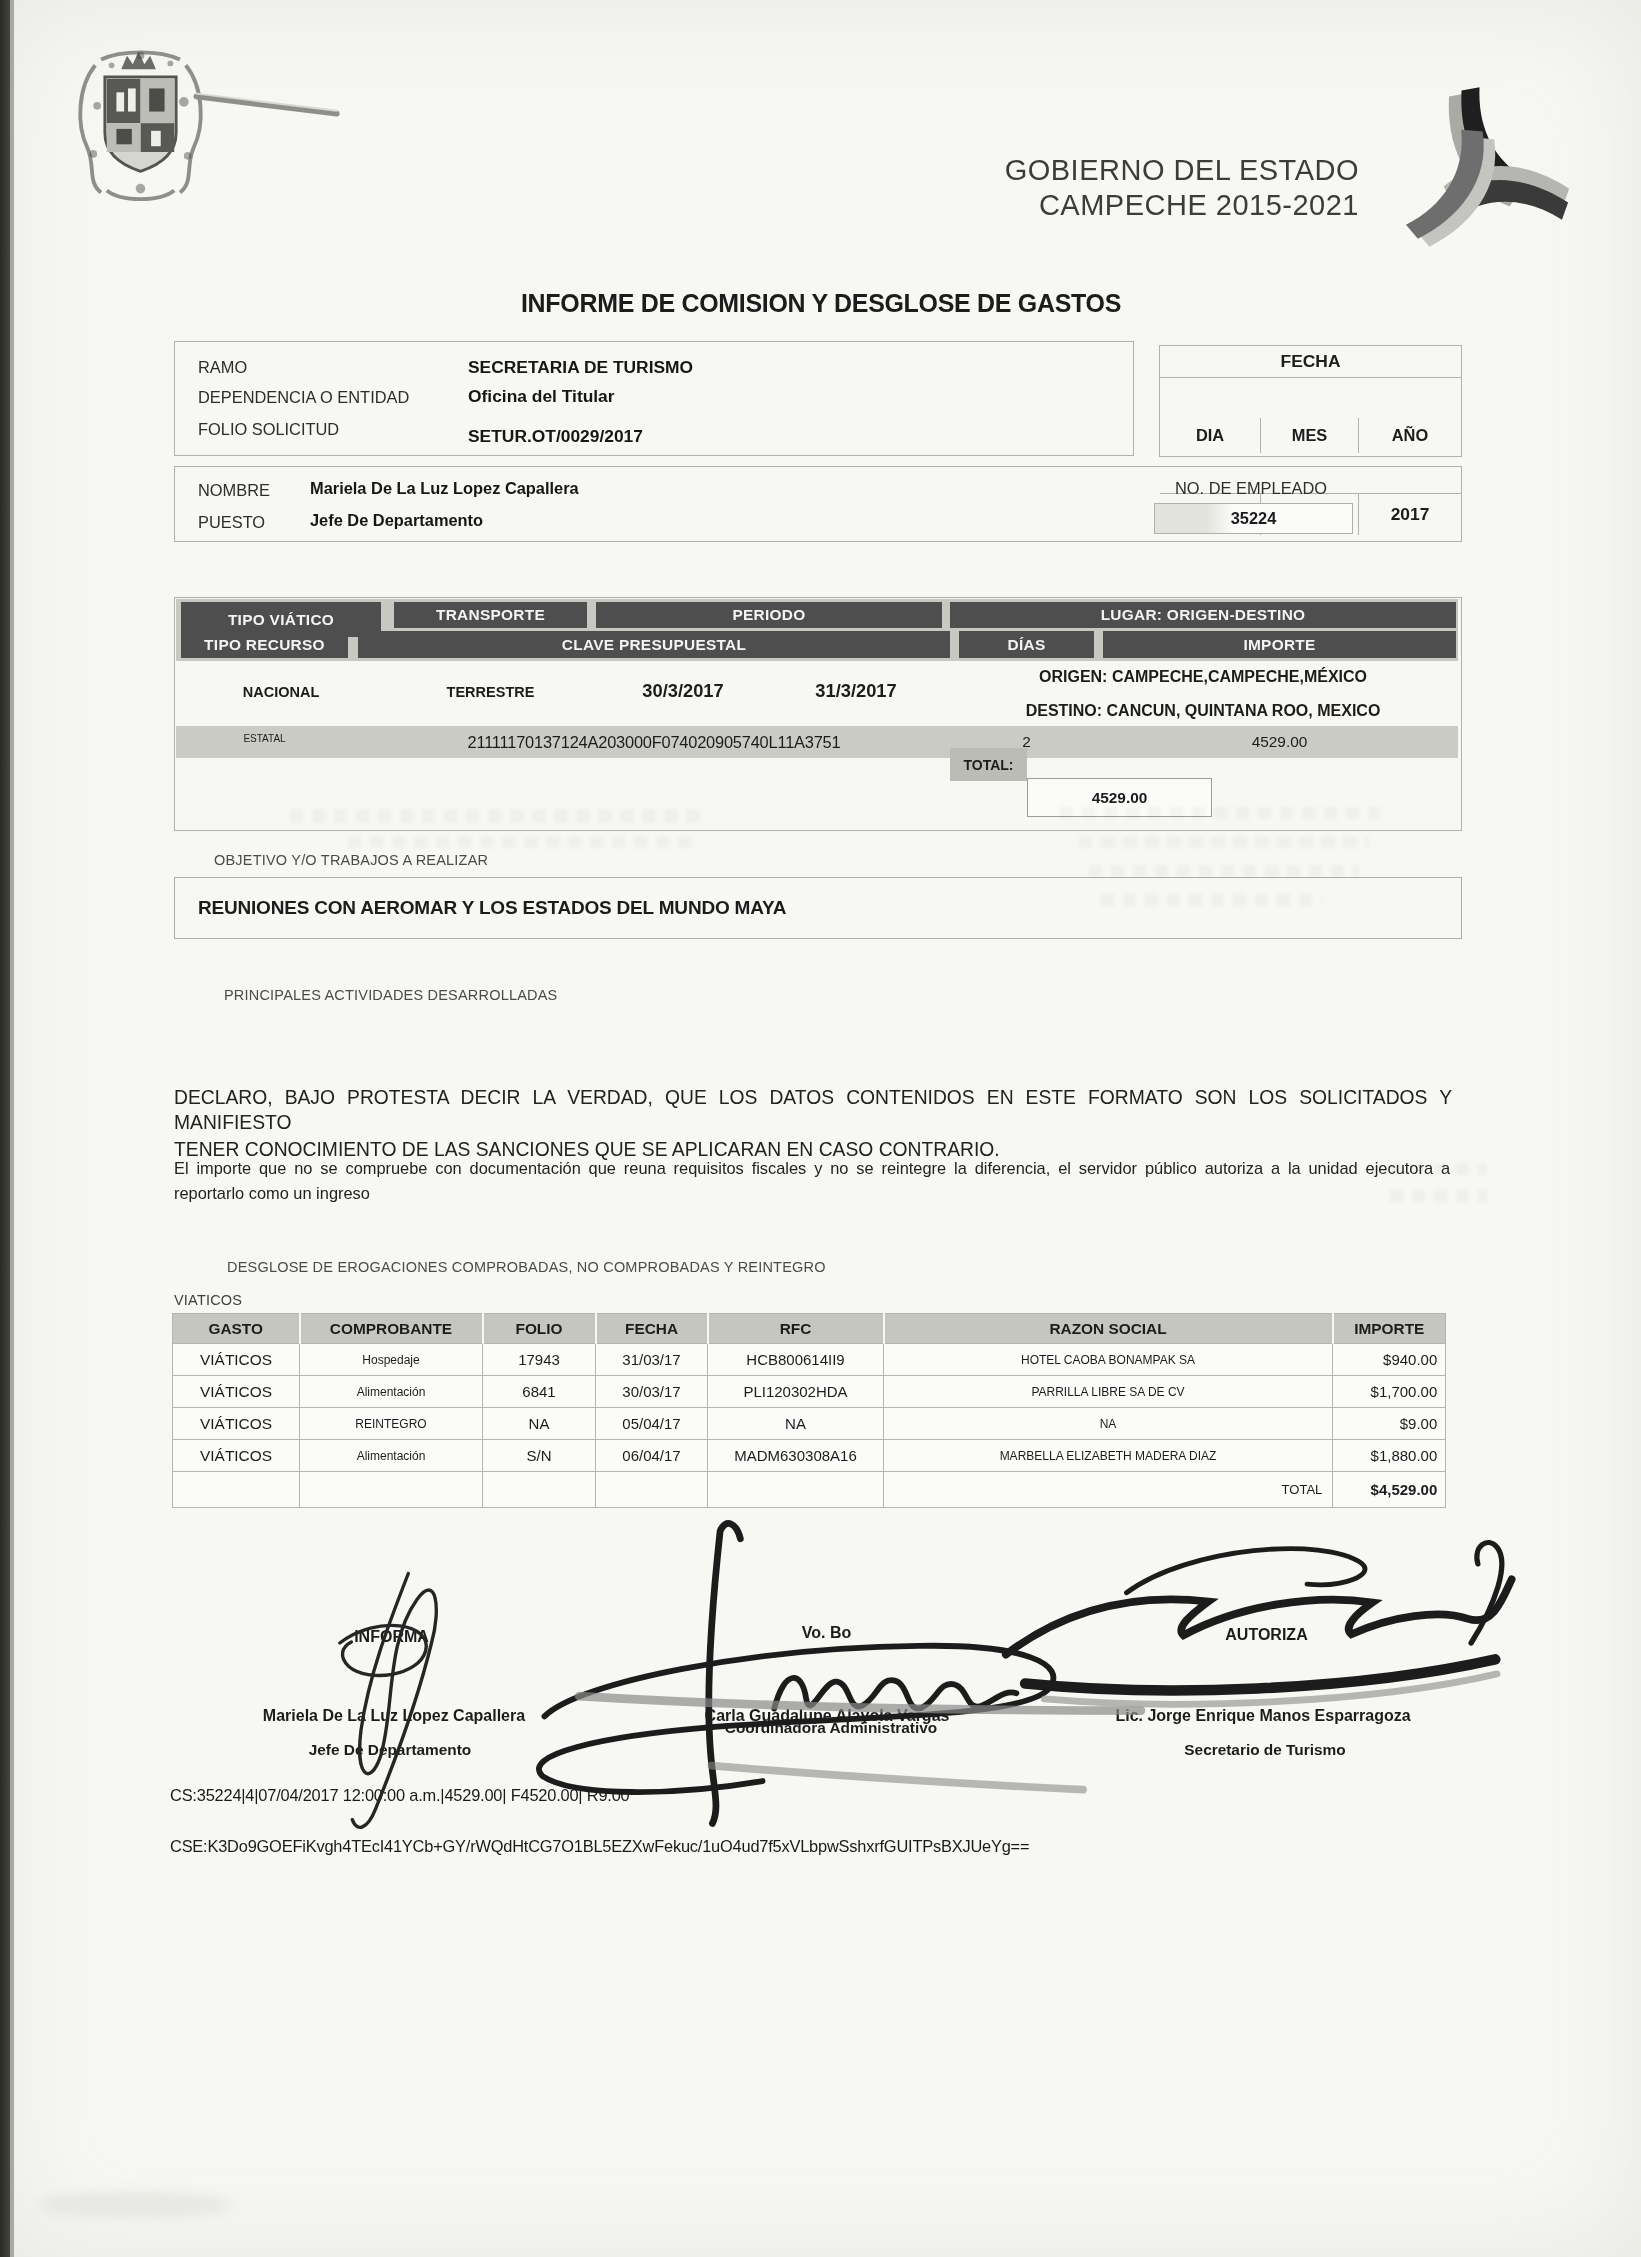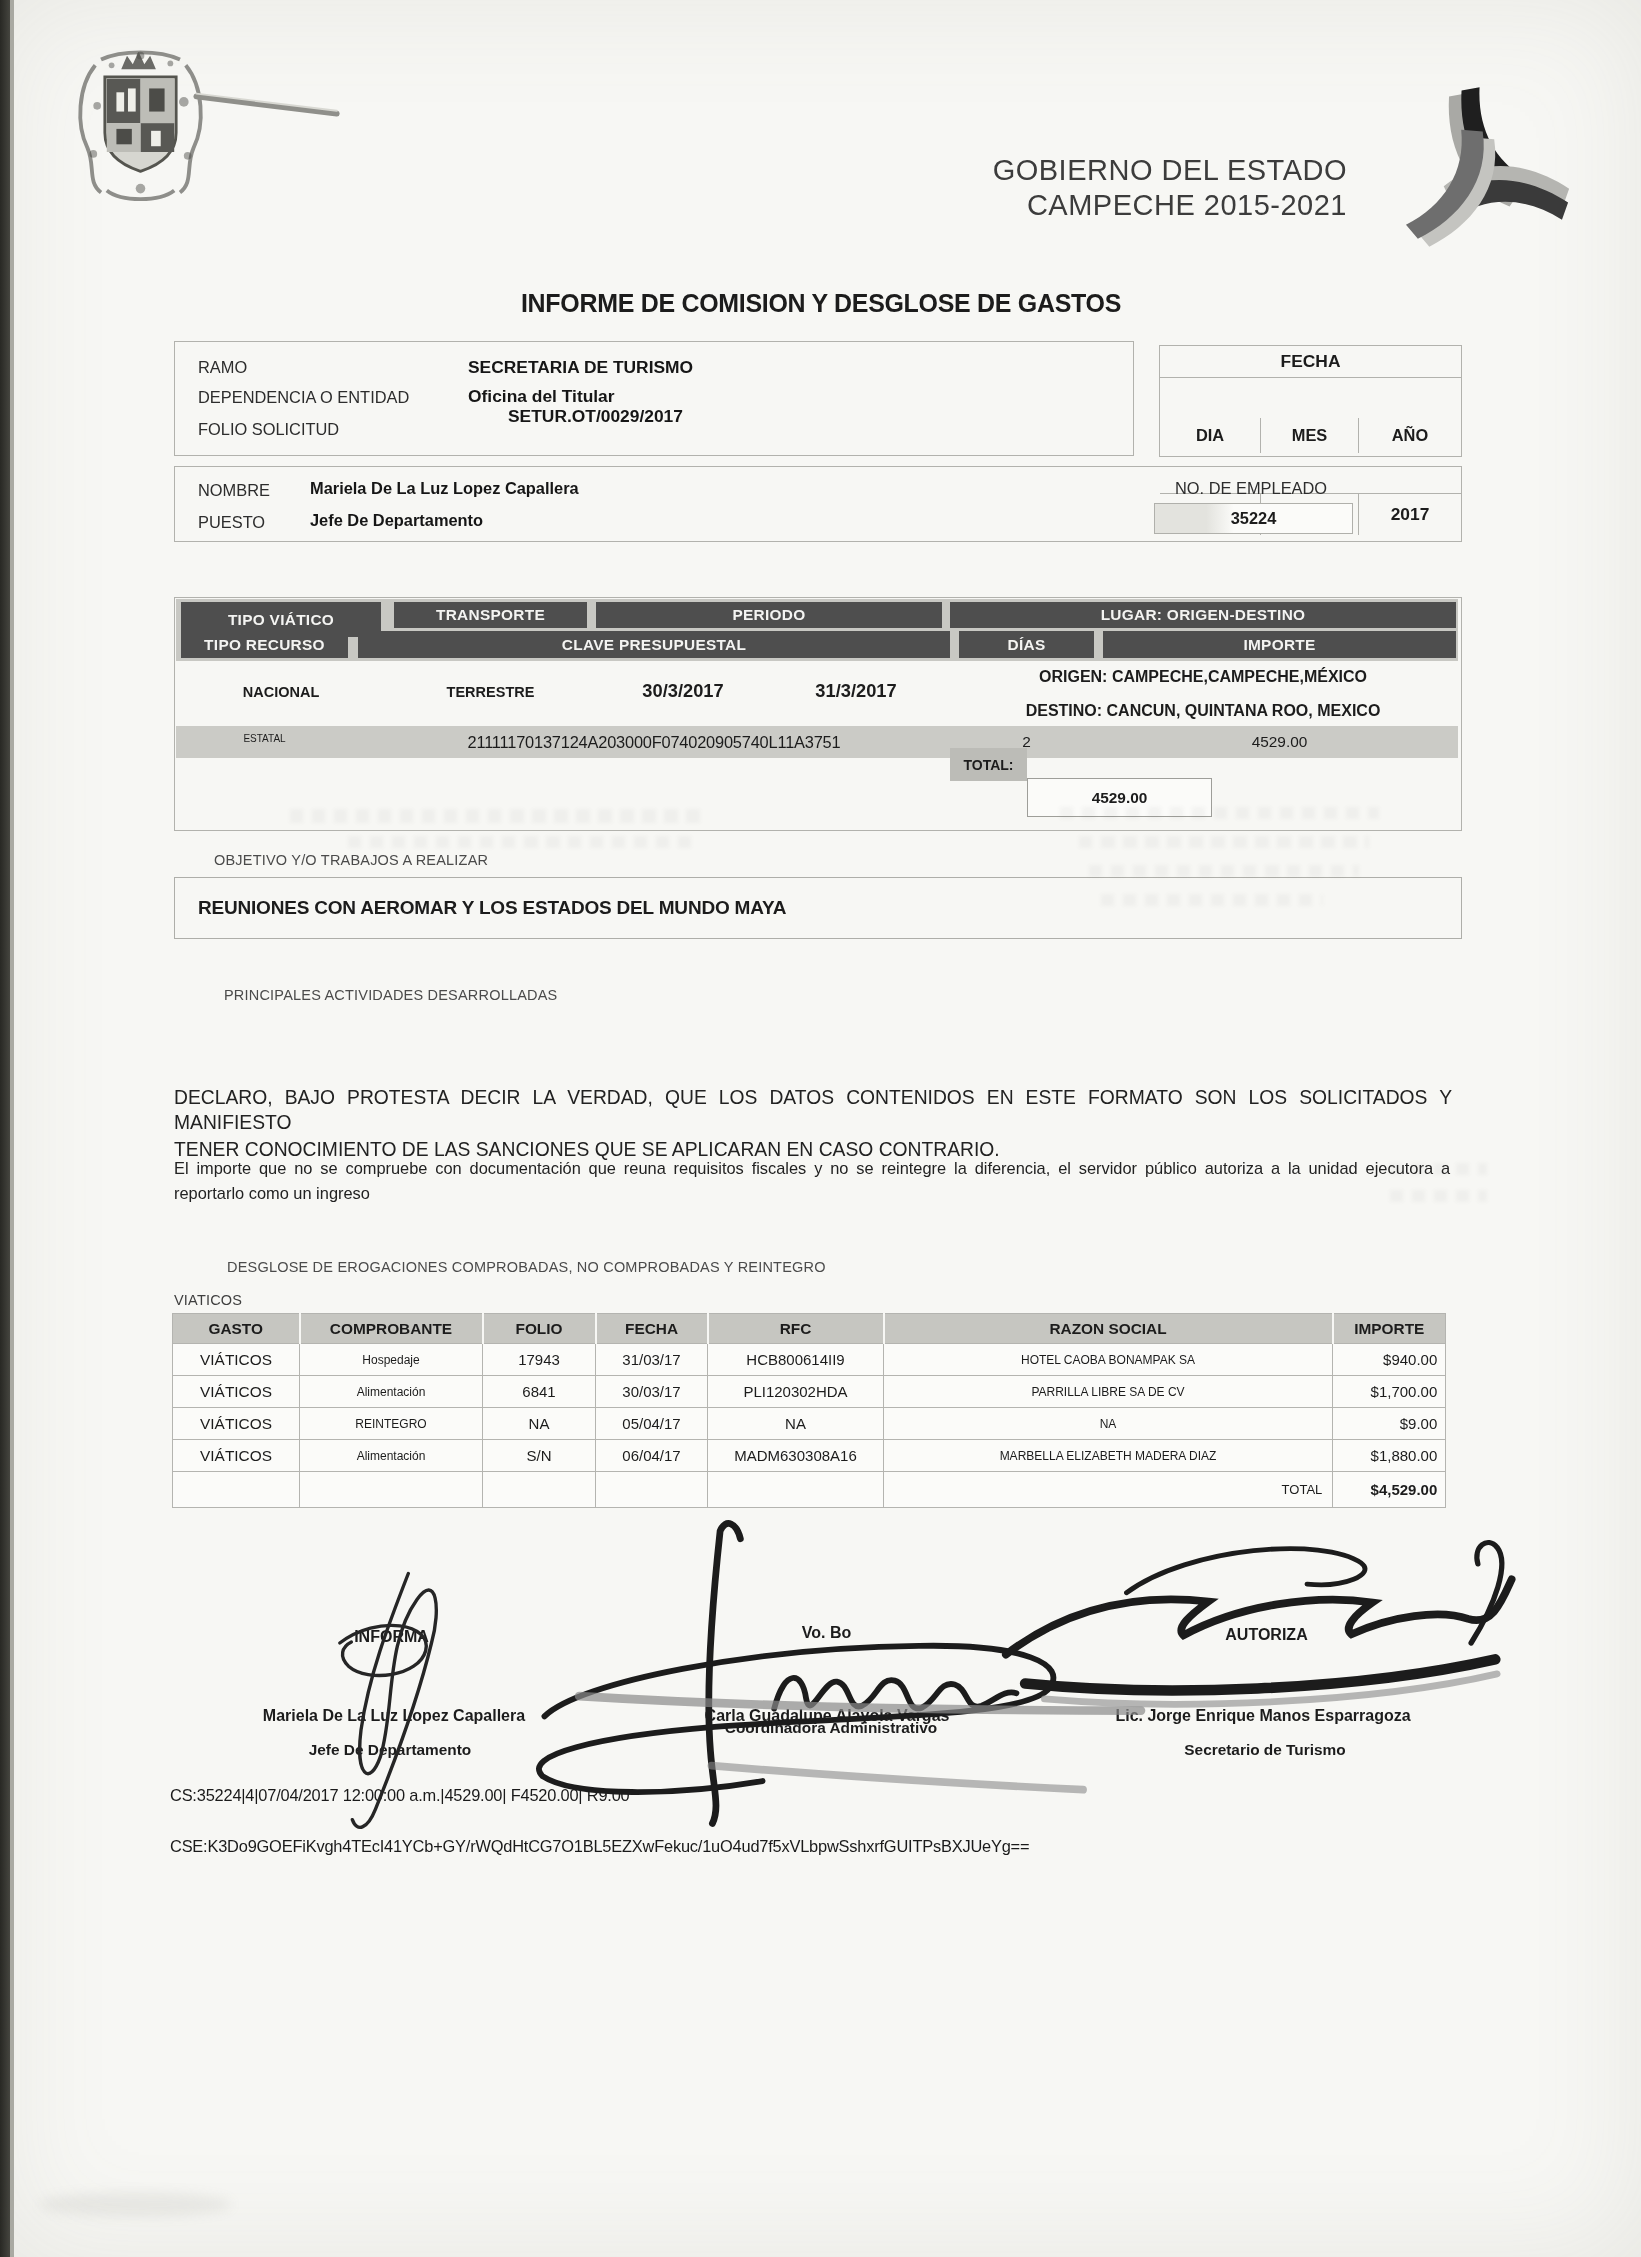--- a/index.html
+++ b/index.html
@@ -6,21 +6,21 @@
   body{width:1641px;height:2257px;background:#e9e9e4;font-family:"Liberation Sans", sans-serif;color:#1c1c1c;}
   .page{position:relative;width:1641px;height:2257px;background:#f7f7f4;overflow:hidden;
         box-shadow:inset 0 0 116px rgba(120,120,110,.12);}
   .abs{position:absolute;}
   
   .edge-left{position:absolute;left:0;top:0;width:9.7px;height:2257px;background:linear-gradient(90deg,#282824,#45453f);}
   .edge-left2{position:absolute;left:9.7px;top:0;width:3.9px;height:2257px;background:#a9a9a2;}
   .smudge{position:absolute;background:#8a8a82;border-radius:50%;filter:blur(5.8px);opacity:.12;}
 
   
-  .gov-text{position:absolute;right:294px;top:153px;text-align:right;color:#3c3c3c;
+  .gov-text{position:absolute;right:282px;top:153px;text-align:right;color:#3c3c3c;
             font-size:29px;line-height:35px;letter-spacing:0.5px;}
   .doc-title{position:absolute;left:338px;top:288px;width:966px;text-align:center;
              font-size:26px;font-weight:bold;letter-spacing:-0.3px;transform:scaleX(.96);}
 
   
   .fbox{position:absolute;border:1.9px solid #b2b2ad;background:transparent;}
 
   .lbl{font-size:16.4px;color:#2d2d2d;}
   .val{font-size:17.4px;font-weight:bold;color:#161616;}
 
@@ -144,21 +144,21 @@
   </svg>
 
   <div class="doc-title">INFORME DE COMISION Y DESGLOSE DE GASTOS</div>
 
   <div class="fbox" style="left:174px;top:341px;width:958px;height:113px;">
     <div class="abs lbl" style="left:23px;top:16.4px;">RAMO</div>
     <div class="abs val" style="left:293px;top:14.5px;">SECRETARIA DE TURISMO</div>
     <div class="abs lbl" style="left:23px;top:46px;">DEPENDENCIA O ENTIDAD</div>
     <div class="abs val" style="left:293px;top:44px;">Oficina del Titular</div>
     <div class="abs lbl" style="left:23px;top:78px;">FOLIO SOLICITUD</div>
-    <div class="abs val" style="left:293px;top:64px;margin-left:40px;">SETUR.OT/0029/2017</div>
+    <div class="abs val" style="left:293px;top:84px;">SETUR.OT/0029/2017</div>
   </div>
 
   <div class="fecha">
     <div class="hd">FECHA</div>
     <div class="row">
       <div class="c1">DIA</div>
       <div class="c2">MES</div>
       <div class="c3">AÑO</div>
     </div>
     <div class="row vals">

